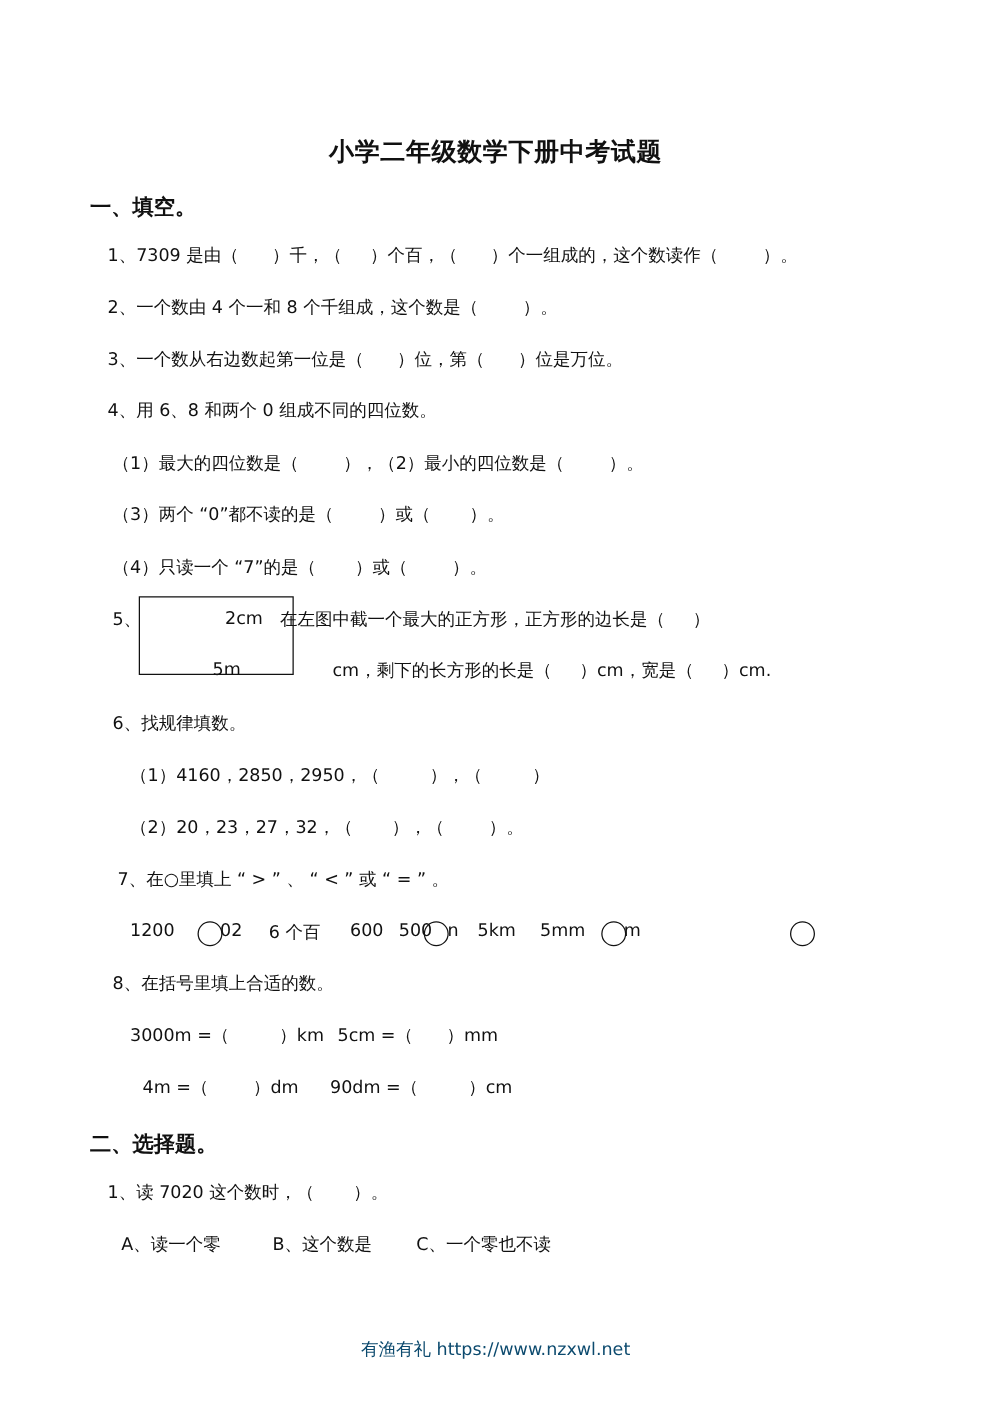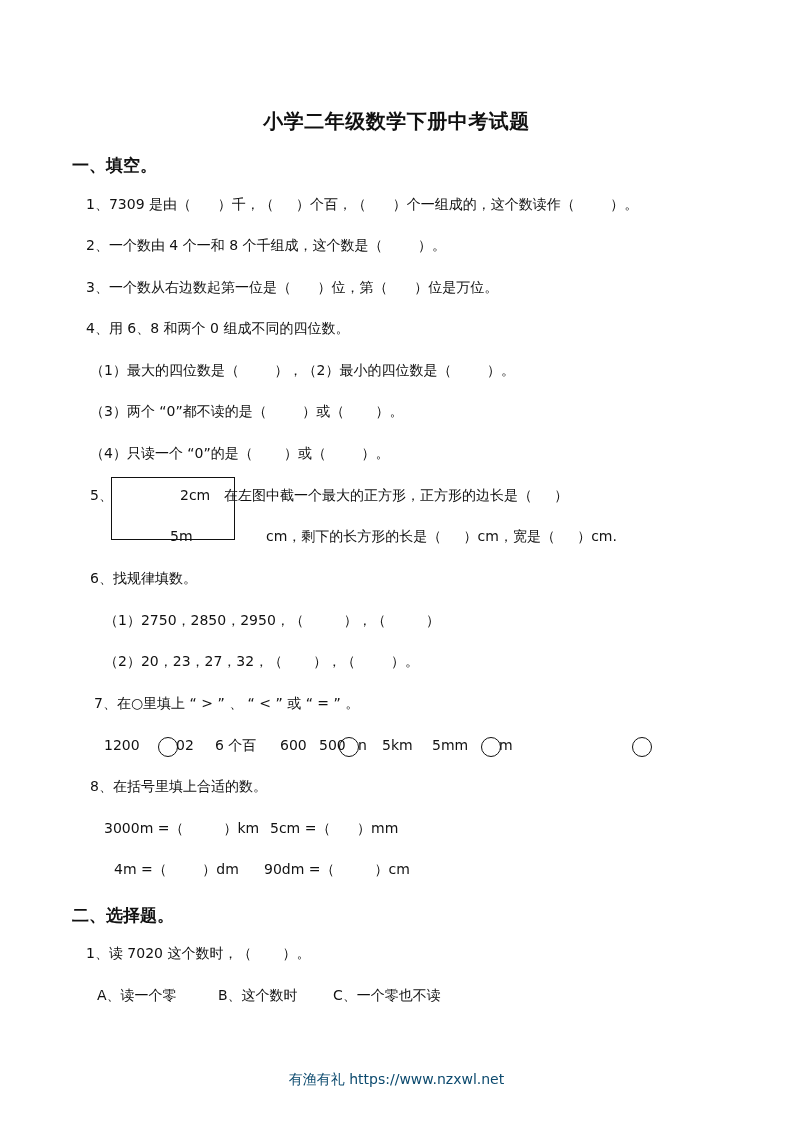--- a/index.html
+++ b/index.html
@@ -19,31 +19,31 @@
 <div class="abs title">小学二年级数学下册中考试题</div>
 
 <div class="abs sec" style="top:154px; left:72px;">一、填空。</div>
 
 <div class="abs q" style="top:196px; left:86px;">1、7309 是由（      ）千，（     ）个百，（      ）个一组成的，这个数读作（        ）。</div>
 <div class="abs q" style="top:237px; left:86px;">2、一个数由 4 个一和 8 个千组成，这个数是（        ）。</div>
 <div class="abs q" style="top:279px; left:86px;">3、一个数从右边数起第一位是（      ）位，第（      ）位是万位。</div>
 <div class="abs q" style="top:320px; left:86px;">4、用 6、8 和两个 0 组成不同的四位数。</div>
 <div class="abs q" style="top:362px; left:90px;">（1）最大的四位数是（        ），（2）最小的四位数是（        ）。</div>
 <div class="abs q" style="top:403px; left:90px;">（3）两个 “0”都不读的是（        ）或（       ）。</div>
-<div class="abs q" style="top:445px; left:90px;">（4）只读一个 “0”的是（       ）或（        ）。</div>
+<div class="abs q" style="top:445px; left:90px;">（4）只读一个 “7”的是（       ）或（        ）。</div>
 
 <div class="abs q" style="top:487px; left:90px;">5、</div>
 <div class="rect"></div>
 <div class="abs q" style="top:487px; left:180px;">2cm</div>
 <div class="abs q" style="top:528px; left:170px;">5m</div>
 <div class="abs q" style="top:487px; left:224px;">在左图中截一个最大的正方形，正方形的边长是（     ）</div>
 <div class="abs q" style="top:528px; left:242px;margin-left:24px;">cm，剩下的长方形的长是（     ）cm，宽是（     ）cm.</div>
 
 <div class="abs q" style="top:570px; left:90px;">6、找规律填数。</div>
-<div class="abs q" style="top:612px; left:104px;">（1）2750，2850，2950，（         ），（         ）</div>
+<div class="abs q" style="top:612px; left:104px;">（1）4160，2850，2950，（         ），（         ）</div>
 <div class="abs q" style="top:653px; left:104px;">（2）20，23，27，32，（       ），（        ）。</div>
 
 <div class="abs q" style="top:695px; left:94px;">7、在○里填上 “ &gt; ” 、 “ &lt; ” 或 “ = ” 。</div>
 
 <div class="abs q" style="top:737px; left:104px;">1200</div>
 <div class="abs q" style="top:737px; left:176px;">02</div>
 <div class="abs q" style="top:737px; left:215px;">6 个百</div>
 <div class="abs q" style="top:737px; left:280px;">600</div>
 <div class="abs q" style="top:737px; left:319px;">500</div>
 <div class="abs q" style="top:737px; left:358px;">n</div>
@@ -58,16 +58,16 @@
 
 <div class="abs q" style="top:778px; left:90px;">8、在括号里填上合适的数。</div>
 <div class="abs q" style="top:820px; left:104px;">3000m =（         ）km</div>
 <div class="abs q" style="top:820px; left:270px;">5cm =（      ）mm</div>
 <div class="abs q" style="top:861px; left:114px;">4m =（        ）dm</div>
 <div class="abs q" style="top:861px; left:264px;">90dm =（         ）cm</div>
 
 <div class="abs sec" style="top:904px; left:72px;">二、选择题。</div>
 <div class="abs q" style="top:945px; left:86px;">1、读 7020 这个数时，（       ）。</div>
 <div class="abs q" style="top:987px; left:97px;">A、读一个零</div>
-<div class="abs q" style="top:987px; left:218px;">B、这个数时</div>
+<div class="abs q" style="top:987px; left:218px;">B、这个数是</div>
 <div class="abs q" style="top:987px; left:333px;">C、一个零也不读</div>
 
 <div class="abs footer">有渔有礼 https://www.nzxwl.net</div>
 
 </body></html>

